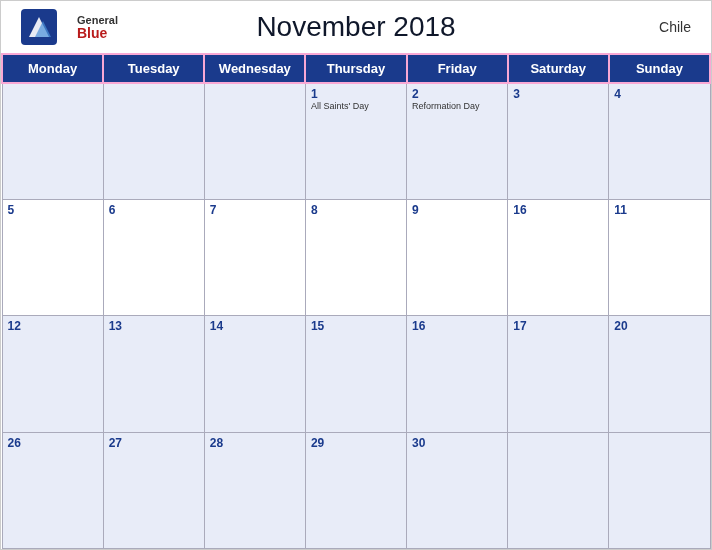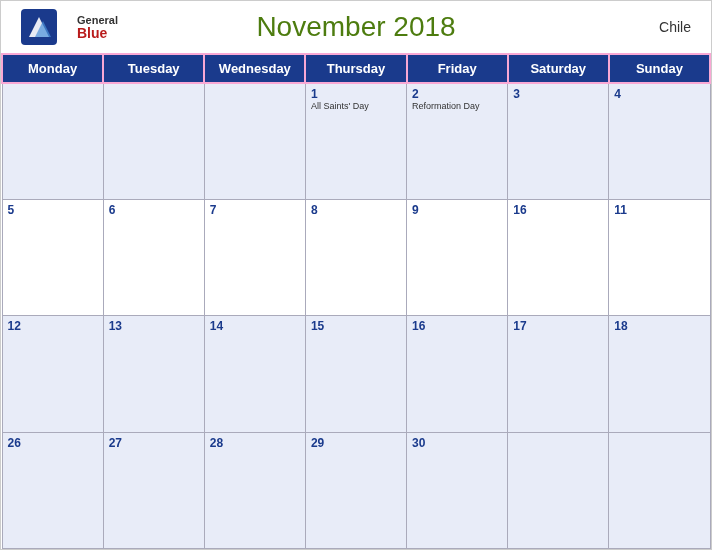--- a/index.html
+++ b/index.html
@@ -48,21 +48,21 @@
       color: #333;
       font-weight: bold;
     }
     .logo-blue {
       font-size: 14px;
       color: #b91c1c;
       font-weight: bold;
     }
     .calendar-title {
       font-size: 28px;
-      color: #4d7c0f;
+      color: #0f172a;
       font-weight: normal;
       text-align: center;
     }
     .country-label {
       position: absolute;
       right: 20px;
       top: 50%;
       transform: translateY(-50%);
       font-size: 14px;
       color: #333;
@@ -196,21 +196,21 @@
           <td>
             <span class="day-number">15</span>
           </td>
           <td>
             <span class="day-number">16</span>
           </td>
           <td>
             <span class="day-number">17</span>
           </td>
           <td>
-            <span class="day-number">18</span>
+            <span class="day-number">20</span>
           </td>
         </tr>
         <tr class="row-odd">
           <td>
             <span class="day-number">26</span>
           </td>
           <td>
             <span class="day-number">27</span>
           </td>
           <td>

